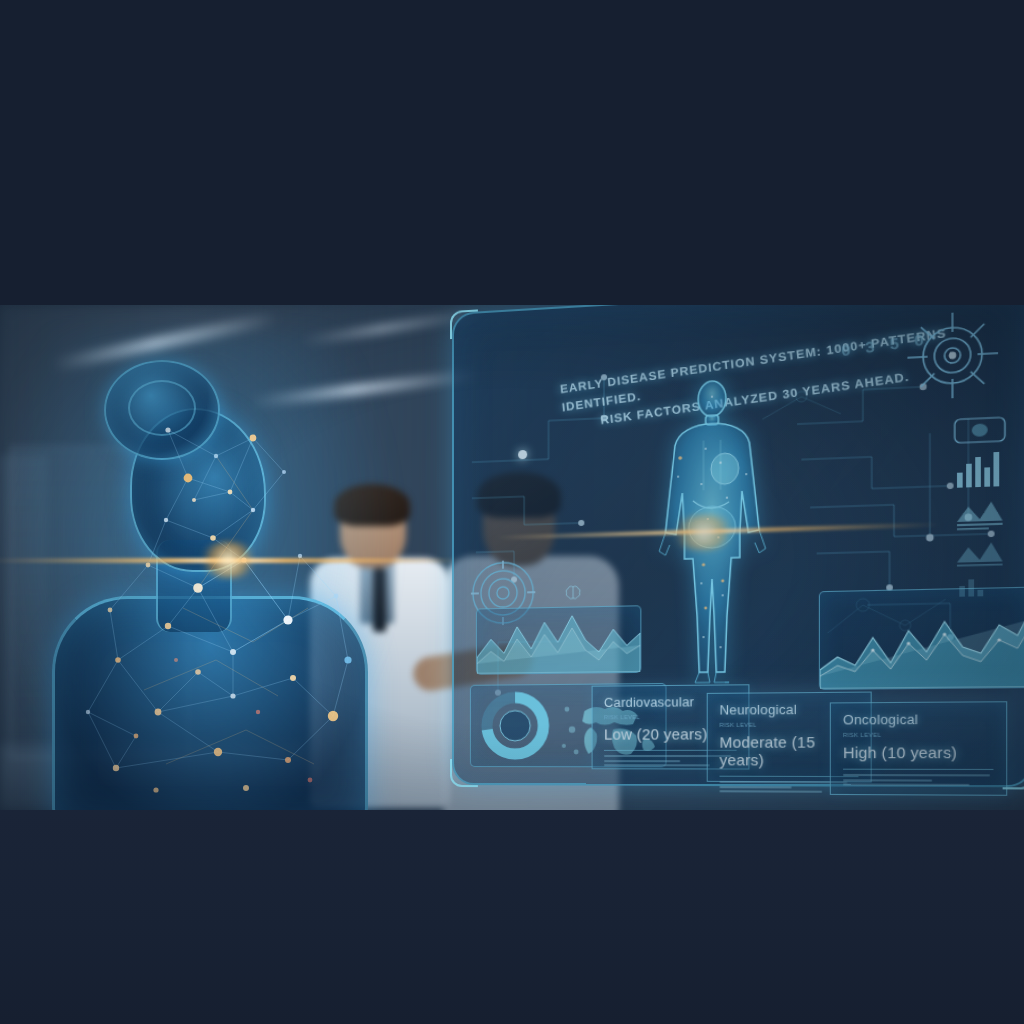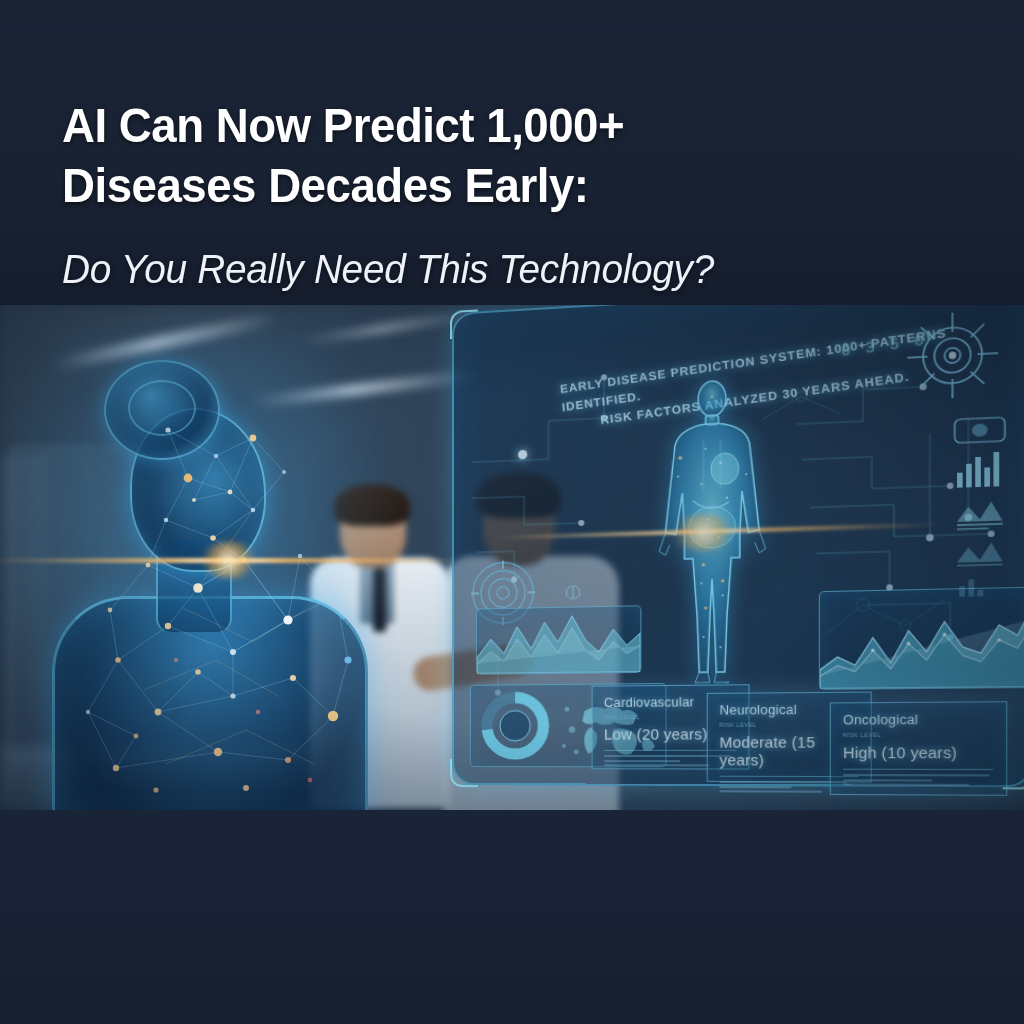--- a/index.html
+++ b/index.html
@@ -286,27 +286,20 @@
   .footer-band{
     position:absolute;left:0;top:810px;width:1024px;height:214px;
     background:linear-gradient(180deg,#1a2437 0%,#182234 55%,#161f30 100%);
   }
 </style>
 </head>
 <body>
 
 <div class="poster">
 
-  <div class="header-band">
-    <div class="title-wrap">
-      <div class="title-line">AI Can Now Predict 1,000+</div>
-      <div class="title-line">Diseases Decades Early:</div>
-    </div>
-    <div class="subtitle">Do You Really Need This Technology?</div>
-  </div>
 
   <div class="photo">
 
     <div class="lab-wall"></div>
     <div class="door-frame2"></div>
     <div class="door-frame"></div>
     <div class="counter"></div>
     <div class="bed"></div>
     <div class="ceiling-light cl1"></div>
     <div class="ceiling-light cl2"></div>

